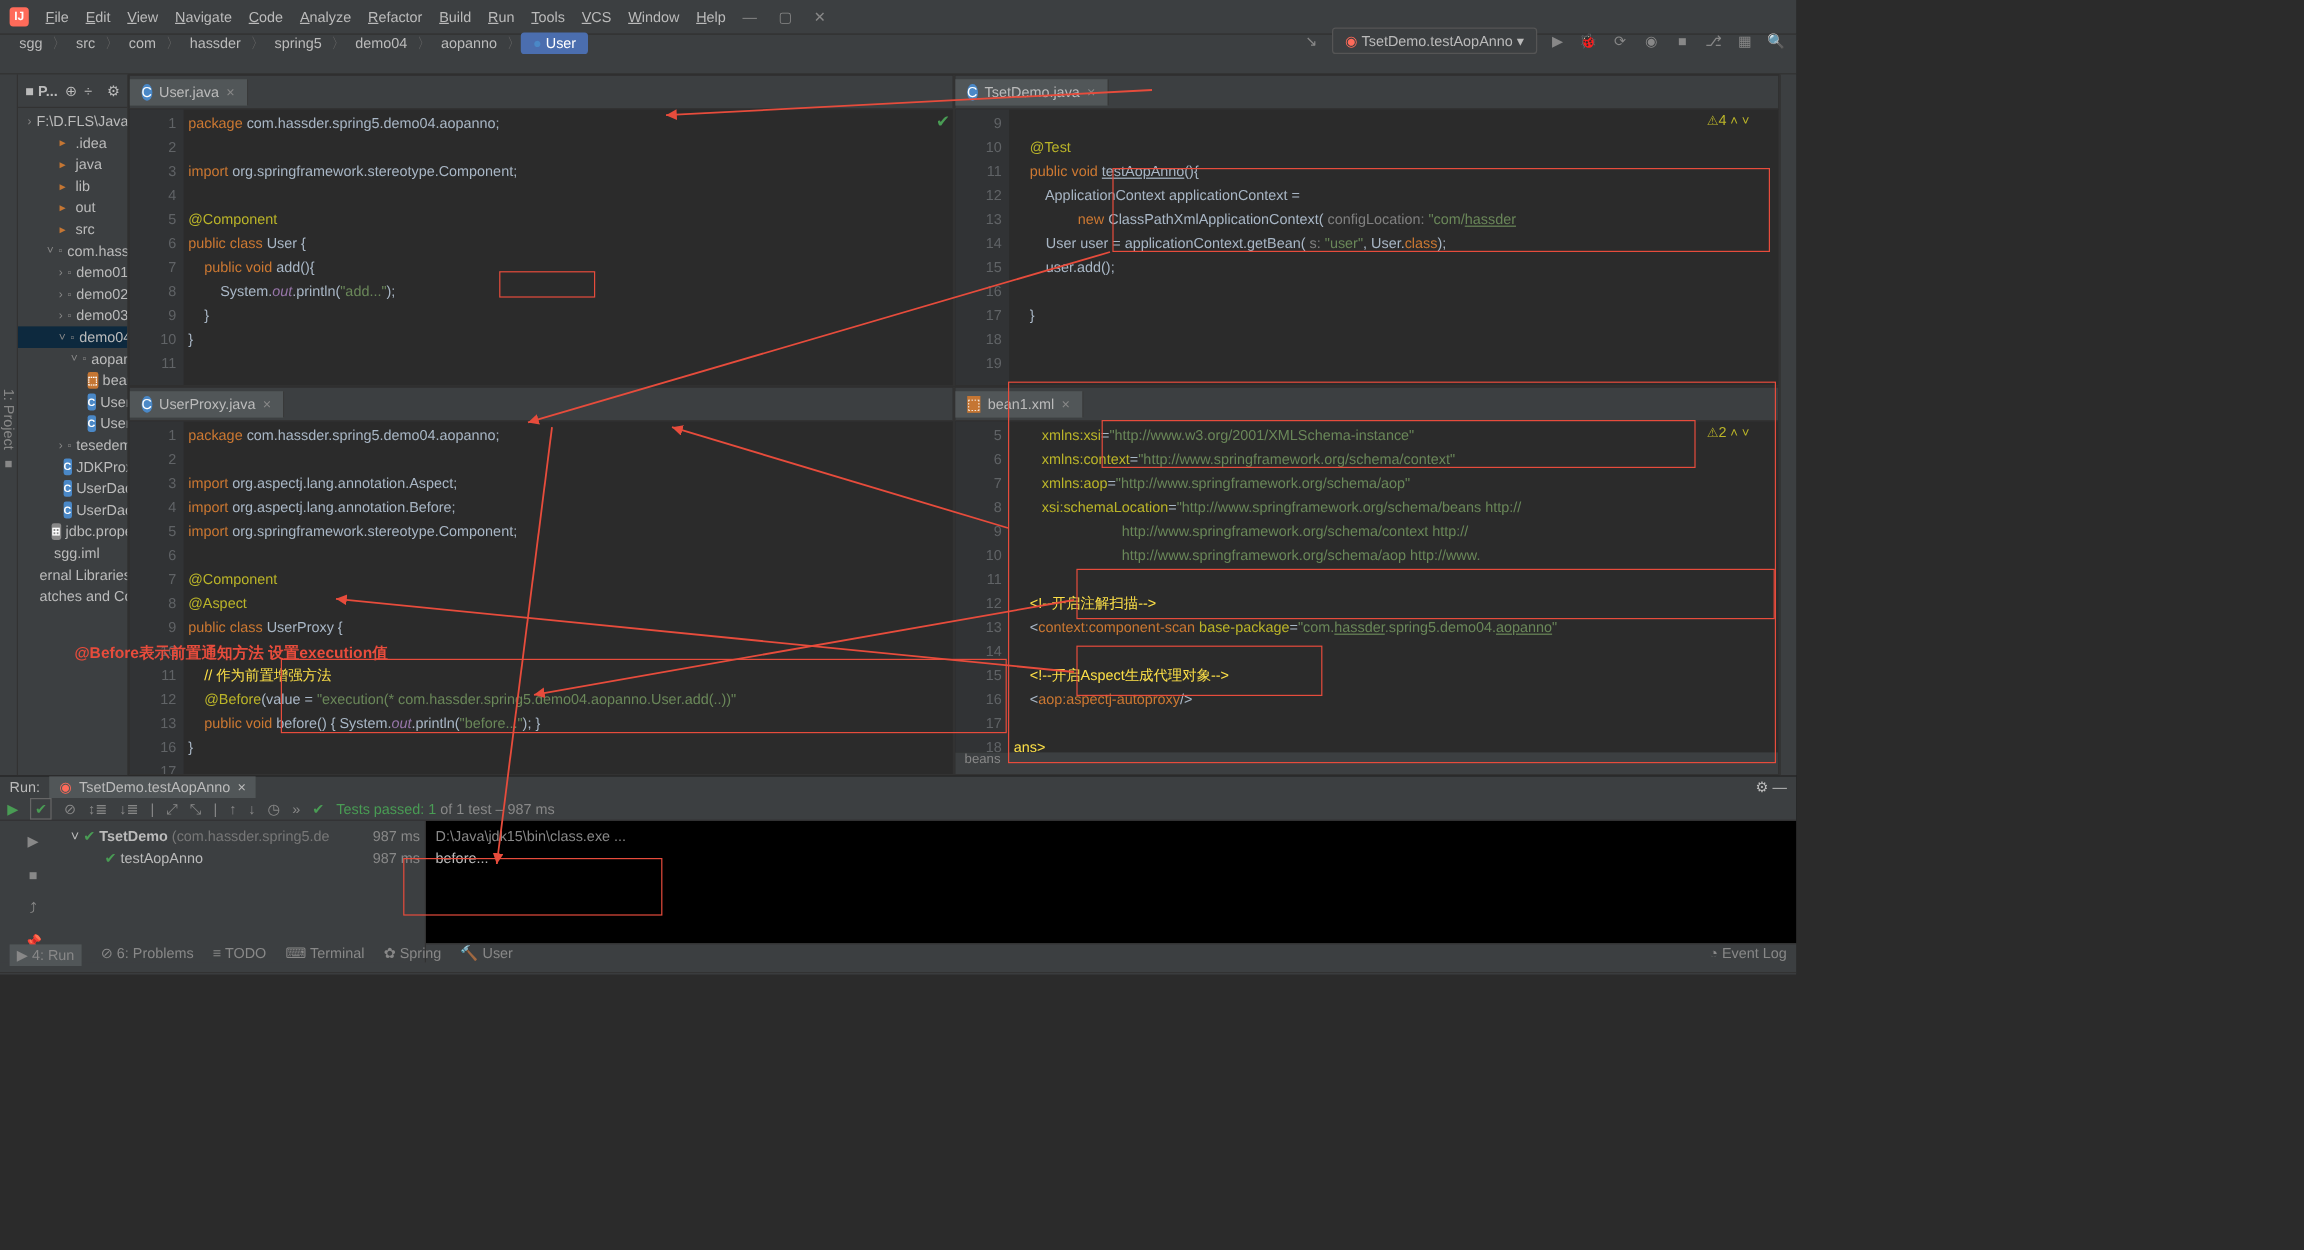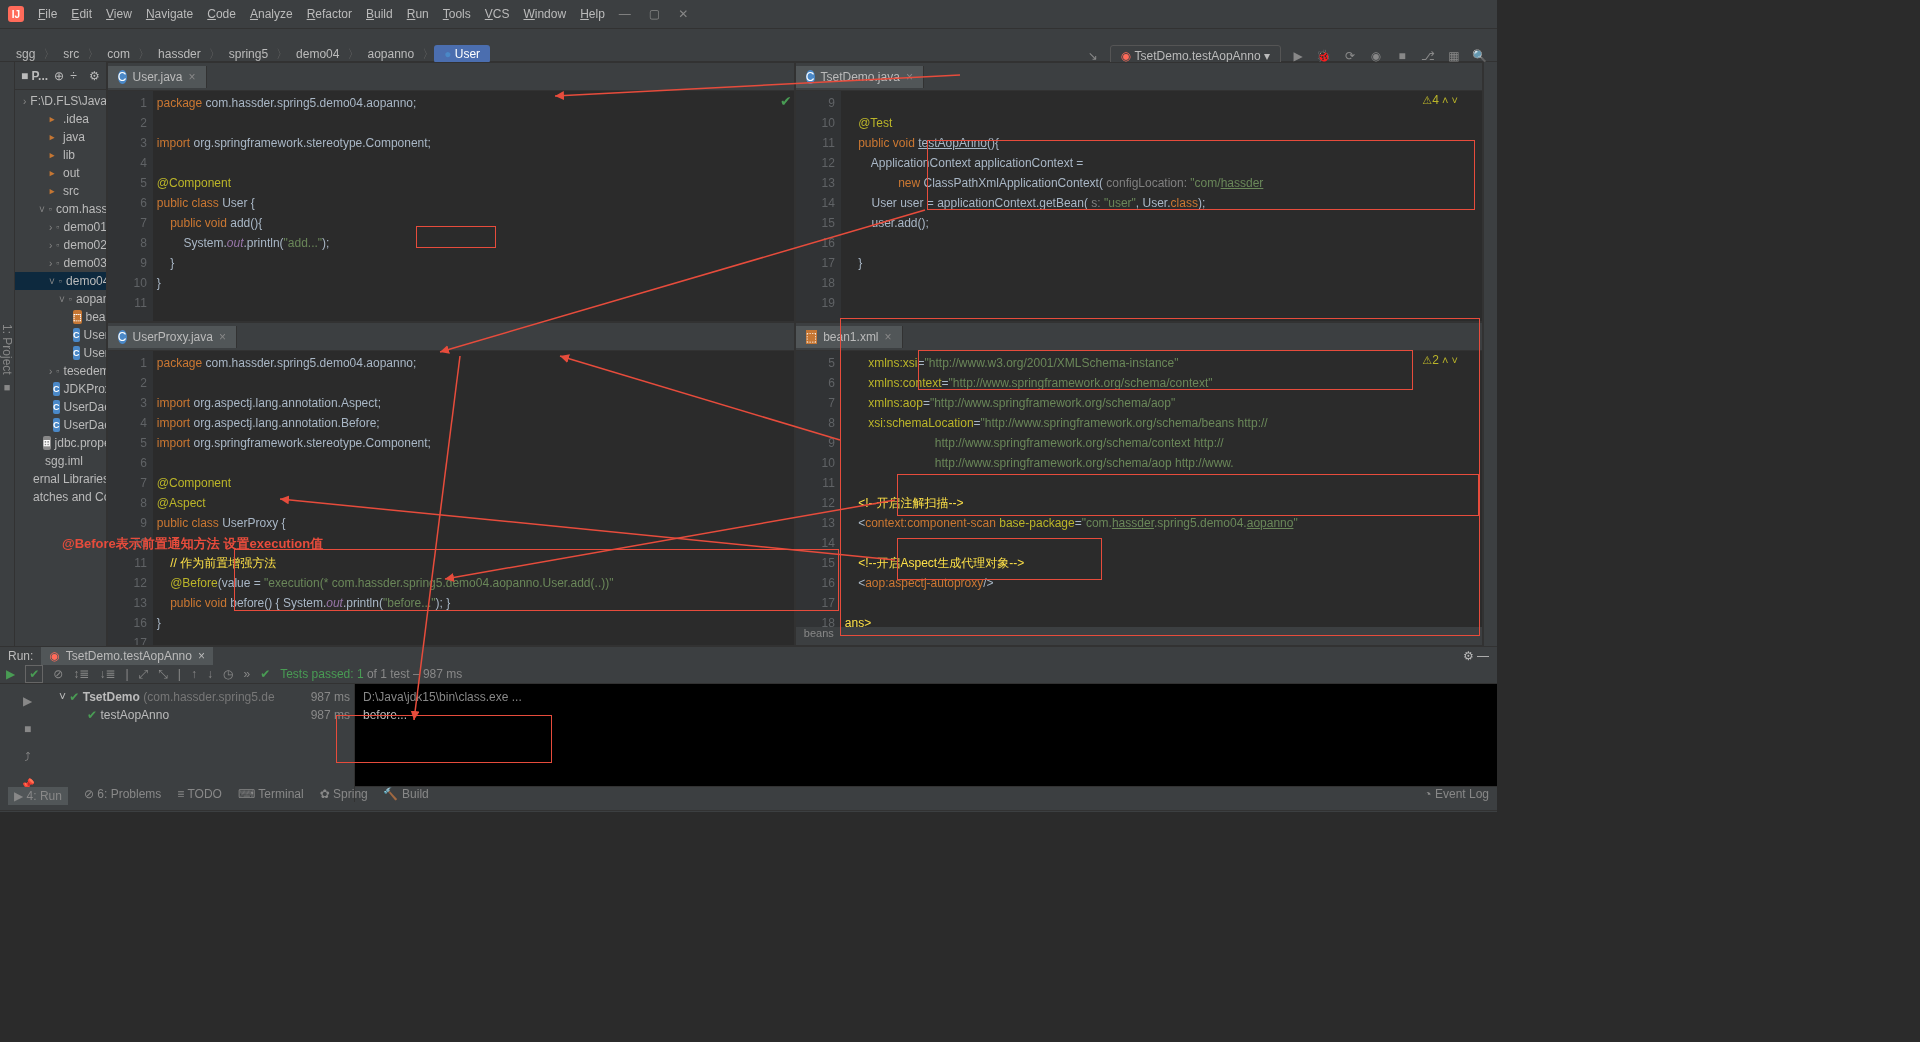--- a/index.html
+++ b/index.html
@@ -3,21 +3,21 @@
 <meta charset="utf-8">
 <style>
 *{margin:0;padding:0;box-sizing:border-box;font-family:"Segoe UI",Arial,sans-serif;font-size:12px}
 body{background:#2b2b2b;color:#a9b7c6;width:1497px;height:812px;overflow:hidden;position:relative}
 .titlebar{height:28px;background:#3c3f41;display:flex;align-items:center;padding:0 8px;gap:14px}
 .titlebar .logo{width:16px;height:16px;background:#ff6b5a;border-radius:3px;display:flex;align-items:center;justify-content:center;color:#fff;font-weight:bold;font-size:10px}
 .titlebar .menu-item{color:#bbb;cursor:pointer}
 .titlebar .menu-item u{text-decoration:underline}
 .titlebar .title-text{color:#888;margin-left:20px;flex:1}
 .titlebar .win-ctrl{display:flex;gap:18px;color:#888}
-.navbar{height:30px;background:#3c3f41;border-top:1px solid #323232;border-bottom:1px solid #323232;display:flex;align-items:flex-start;padding:16px 8px}
+.navbar{height:30px;background:#3c3f41;border-top:1px solid #323232;border-bottom:1px solid #323232;display:flex;align-items:flex-end;padding:16px 8px}
 .navbar .crumb{color:#bbb;padding:2px 8px}
 .navbar .sep{color:#666}
 .navbar .crumb.last{background:#4b6eaf;border-radius:3px;color:#fff;padding:2px 10px}
 .navbar .tools{margin-left:auto;display:flex;align-items:center;gap:8px}
 .navbar .run-conf{background:#3c3f41;border:1px solid #555;padding:3px 10px;border-radius:3px;color:#bbb}
 .navbar .ico{color:#888;width:18px;text-align:center;cursor:pointer}
 .main{display:flex;height:584px}
 .left-gutter{width:20px;background:#3c3f41;border-right:1px solid #323232;writing-mode:vertical-rl;text-align:center;padding-top:8px;color:#888;font-size:11px}
 .project-pane{width:132px;background:#3c3f41;border-right:1px solid #323232;overflow:hidden}
 .pp-header{height:28px;display:flex;align-items:center;gap:6px;padding:0 6px;border-bottom:1px solid #323232;color:#bbb}
@@ -329,21 +329,21 @@
   </div>
 </div>
 
 <div class="bottom-bar">
   <div id="bottom-items" style="display:flex;gap:16px">
       <span style="background: rgb(81, 86, 88); padding: 2px 6px;">▶ 4: Run</span>
       <span>⊘ 6: Problems</span>
       <span>≡ TODO</span>
       <span>⌨ Terminal</span>
       <span>✿ Spring</span>
-      <span>🔨 Build</span>
+      <span>🔨 User</span>
     </div>
   <span style="margin-left:auto">◔ <span>Event Log</span></span>
 </div>
 
 <div class="status-bar">
   <span>☐ &nbsp;</span>
     <span class="green">Tests passed: 1 (14 minutes ago)</span>
   <div class="right">
     <span>11:1</span>
     <span>CRLF   UTF-8   4 spaces</span>

